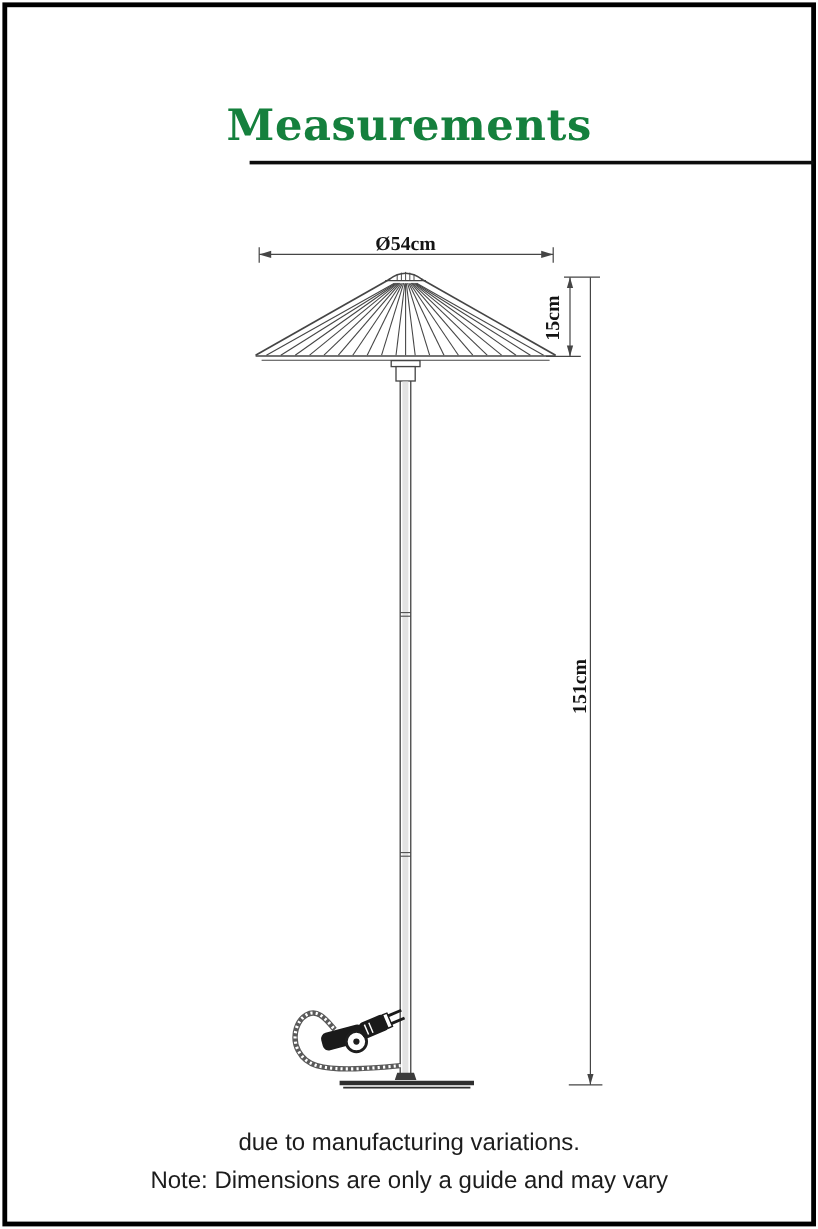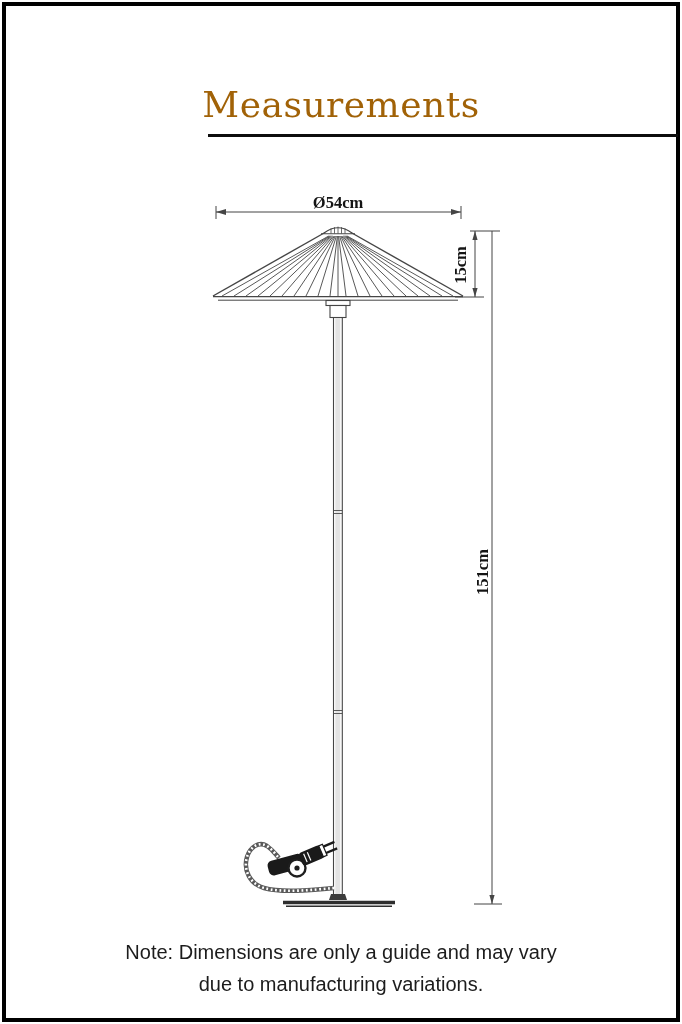--- a/index.html
+++ b/index.html
@@ -1,22 +1,22 @@
 <!DOCTYPE html>
 <html><head>
 <meta charset="utf-8">
 <style>
   html,body{margin:0;padding:0;background:#fff;}
   body{width:682px;height:1024px;position:relative;overflow:hidden;
        font-family:"Liberation Sans", sans-serif;}
   .frame{position:absolute;left:2px;top:2px;right:2px;bottom:2px;
          border:4px solid #000;box-sizing:border-box;pointer-events:none;}
   .page-title{position:absolute;left:0;top:84px;width:682px;text-align:center;
-       font-family:"DejaVu Serif", serif;font-size:36px;font-weight:400;
-       color:#a16207;letter-spacing:0.5px;}
+       font-family:"DejaVu Serif", serif;font-size:36px;font-weight:700;
+       color:#15803d;letter-spacing:0.5px;}
   .title-underline{position:absolute;left:208px;top:134px;width:470px;height:3px;
        background:#0d0d0d;}
   .diagram-svg{position:absolute;left:0;top:0;width:682px;height:1024px;}
   .note{position:absolute;left:0;top:936px;width:682px;text-align:center;
        font-size:20px;line-height:32px;color:#1c1c1c;}
   .dim-label{font-family:"Liberation Serif", serif;font-weight:bold;
        font-size:16.5px;fill:#141414;}
 </style>
 </head>
 <body>
@@ -145,15 +145,15 @@
       <line x1="492" y1="231" x2="492" y2="904"></line>
       <line x1="474" y1="904" x2="502" y2="904"></line>
       <polygon points="492,904 489.4,895 494.6,895" stroke="none"></polygon>
     </g>
   </g>
   <text class="dim-label" x="466" y="265" text-anchor="middle" transform="rotate(-90 466 265)">15cm</text>
   <text class="dim-label" x="488" y="572" text-anchor="middle" transform="rotate(-90 488 572)">151cm</text>
 </svg>
 
 <div class="note">
+  <div>due to manufacturing variations.</div>
   <div>Note: Dimensions are only a guide and may vary</div>
-  <div>due to manufacturing variations.</div>
 </div>
 
 </body></html>

